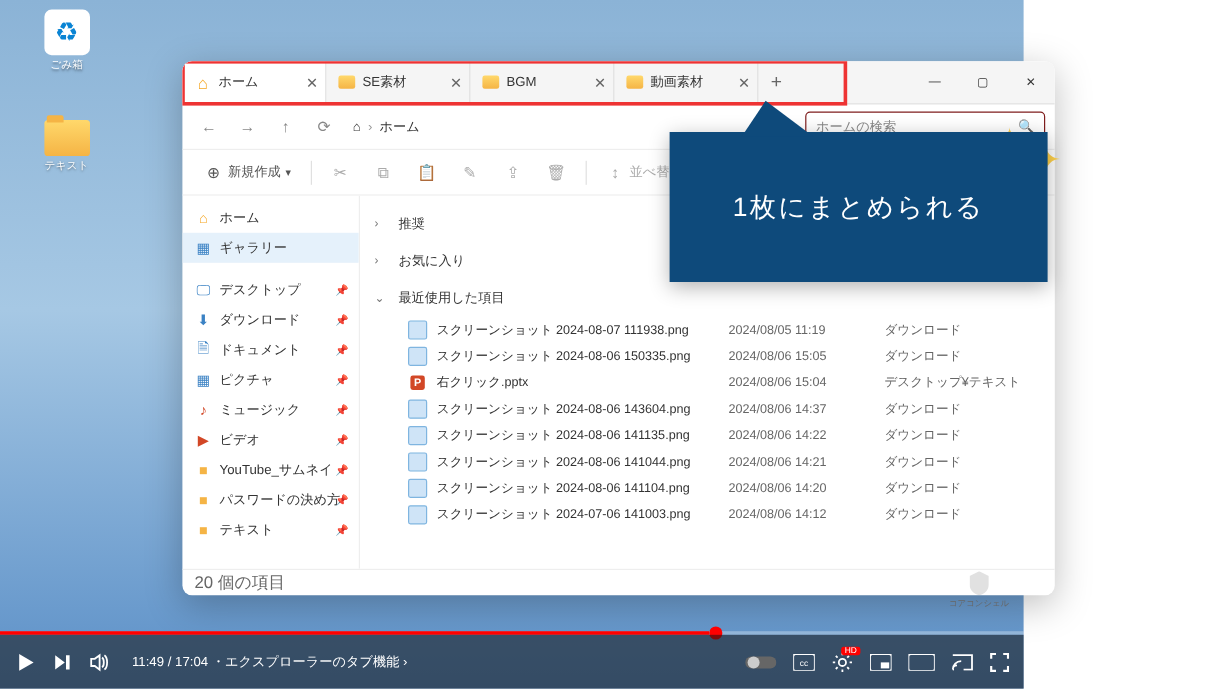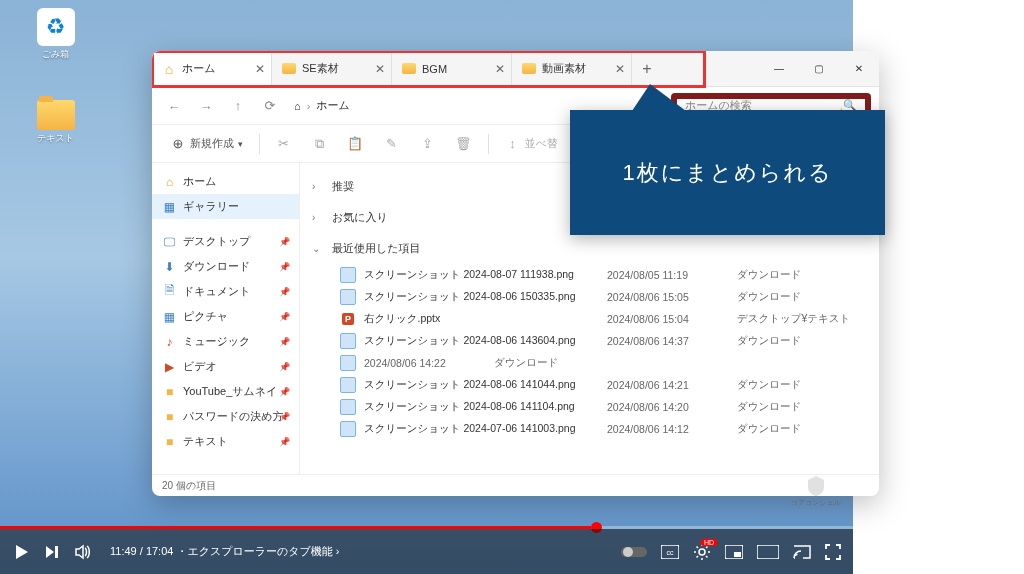--- a/index.html
+++ b/index.html
@@ -32,21 +32,21 @@
 .home-ico::before { content:"⌂"; color:#f5a623; font-size:14px; }
 .fold-ico-sm { width:14px; height:11px; background: linear-gradient(180deg,#ffd86b,#f5b445); border-radius:2px; display:inline-block; }
 .newtab { width: 30px; display: flex; align-items: center; justify-content: center; font-size: 16px; color: #666; cursor: pointer; }
 .winctrl { margin-left: auto; display: flex; }
 .winctrl > div { width: 40px; display: flex; align-items: center; justify-content: center; color: #333; font-size: 10px; cursor: pointer; }
 
 .addrbar { height: 38px; display: flex; align-items: center; padding: 0 8px; gap: 4px; border-bottom: 1px solid #eee; }
 .addrbar .navbtn { width: 28px; height: 28px; display: flex; align-items: center; justify-content: center; color: #888; font-size: 13px; cursor: pointer; border-radius: 4px; }
 .breadcrumb { flex: 1; display: flex; align-items: center; gap: 6px; font-size: 11px; color: #333; padding: 0 6px; }
 .breadcrumb .sep { color: #999; }
-.search { width: 200px; height: 26px; border: 6px solid #7f1d1d; border-radius: 4px; padding: 0 8px; font-size: 11px; color: #888; display: flex; align-items: center; justify-content: space-between; }
+.search { width: 200px; height: 26px; border: 1px solid #7f1d1d; border-radius: 4px; padding: 0 8px; font-size: 11px; color: #888; display: flex; align-items: center; justify-content: space-between; }
 .search .sico { font-size: 11px; color: #999; }
 
 .toolbar { height: 38px; display: flex; align-items: center; padding: 0 10px; gap: 4px; border-bottom: 1px solid #eee; font-size: 11px; color: #666; }
 .toolbar .tbtn { padding: 4px 8px; display: flex; align-items: center; gap: 4px; cursor: pointer; color: #aaa; }
 .toolbar .tbtn.primary { color: #555; }
 .toolbar .tsep { width: 1px; height: 20px; background: #e0e0e0; margin: 0 4px; }
 .tbicon { width: 16px; height: 16px; display: inline-flex; align-items: center; justify-content: center; font-size: 13px; }
 
 .body { flex: 1; display: flex; overflow: hidden; }
 .sidebar { width: 148px; border-right: 1px solid #eee; padding: 6px 0; overflow-y: auto; }
@@ -61,27 +61,27 @@
 .section-hdr { display: flex; align-items: center; gap: 8px; font-size: 11px; color: #333; padding: 4px 0; cursor: pointer; }
 .section-hdr .chev { font-size: 10px; color: #777; width: 12px; }
 .file-row { display: flex; align-items: center; padding: 3px 12px 3px 40px; font-size: 10.5px; color: #333; cursor: pointer; }
 .file-row .fico { width: 16px; height: 16px; margin-right: 8px; display: inline-flex; align-items: center; justify-content: center; font-size: 11px; }
 .file-row .fname { flex: 1; white-space: nowrap; overflow: hidden; text-overflow: ellipsis; }
 .file-row .fdate { width: 130px; color: #666; }
 .file-row .floc { width: 130px; color: #666; }
 .img-icon { background: #cfe4f7; border: 1px solid #7fb5e0; border-radius: 2px; }
 .ppt-icon::before { content: "P"; background: #d24726; color: #fff; font-size: 9px; font-weight: bold; padding: 1px 3px; border-radius: 2px; }
 
-.statusbar { height: 22px; border-top: 1px solid #eee; display: flex; align-items: center; padding: 0 10px; font-size: 10px; color: #666; }
+.statusbar { height: 22px; border-top: 1px solid #eee; display: flex; align-items: center; padding: 0 10px; font-size: 14px; color: #666; }
 
 .callout {
   position: absolute; left: 558px; top: 110px; width: 315px; height: 125px;
   background: #0e4a7b; color: #fff; display: flex; align-items: center; justify-content: center;
   font-size: 22px; font-weight: 500; letter-spacing: 2px;
-  box-shadow: 0 4px 16px rgba(0,0,0,.3); z-index: 20; margin-left: 12px;
+  box-shadow: 0 4px 16px rgba(0,0,0,.3); z-index: 20;
 }
 .callout::before {
   content: ""; position: absolute; top: -26px; left: 60px;
   border-left: 20px solid transparent; border-right: 40px solid transparent;
   border-bottom: 30px solid #0e4a7b;
 }
 .sparkle { position: absolute; font-size: 26px; color: #ffd24d; }
 .sparkle.s1 { left: 833px; top: 102px; font-size: 20px; }
 .sparkle.s2 { left: 858px; top: 114px; font-size: 32px; }
 
@@ -295,20 +295,21 @@
               <span class="floc">デスクトップ¥テキスト</span>
             </div>
             <div class="file-row">
               <span class="fico img-icon"></span>
               <span class="fname">スクリーンショット 2024-08-06 143604.png</span>
               <span class="fdate">2024/08/06 14:37</span>
               <span class="floc">ダウンロード</span>
             </div>
             <div class="file-row">
               <span class="fico img-icon"></span>
+              <span class="fname">スクリーンショット 2024-08-06 141135.png</span>
               <span class="fdate">2024/08/06 14:22</span>
               <span class="floc">ダウンロード</span>
             </div>
             <div class="file-row">
               <span class="fico img-icon"></span>
               <span class="fname">スクリーンショット 2024-08-06 141044.png</span>
               <span class="fdate">2024/08/06 14:21</span>
               <span class="floc">ダウンロード</span>
             </div>
             <div class="file-row">

